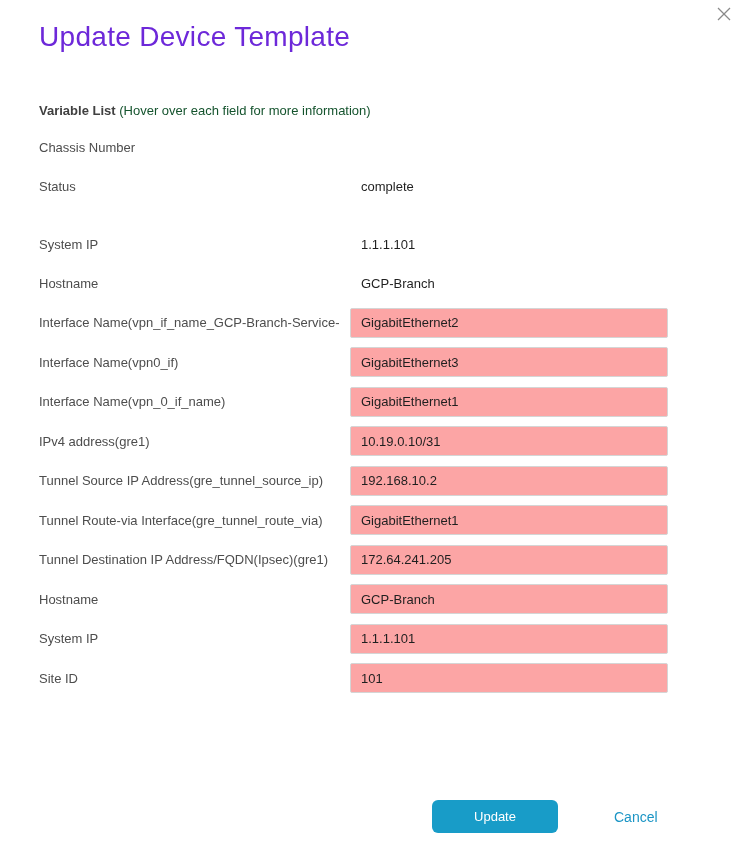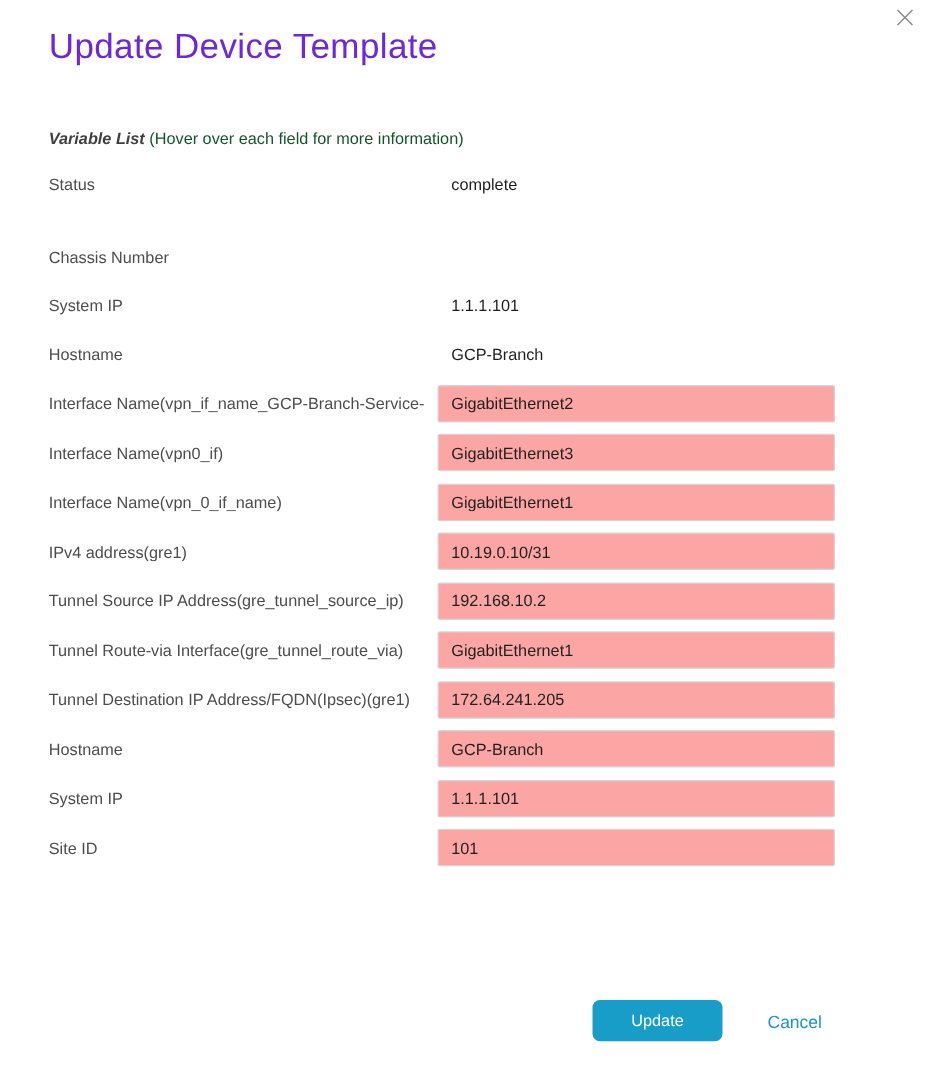--- a/index.html
+++ b/index.html
@@ -25,21 +25,21 @@
     position: absolute; right: 19px; top: 5px;
     width: 18px; height: 18px;
     cursor: pointer;
     display: flex; align-items: center; justify-content: center;
   }
   .section-header {
     position: absolute; left: 39px; top: 102px;
     font-size: 13px; line-height: 18px;
     white-space: nowrap;
   }
-  .section-header .heading { font-weight: bold; color: #404040; font-style: italic; }
+  .section-header .heading { font-weight: bold; color: #404040; }
   .section-header .hint { color: #14532d; font-weight: 400; margin-top: 16px; }
   .rows {
     position: absolute; left: 39px; top: 128px;
     width: 629px;
   }
   .row {
     display: flex; align-items: center;
     height: 39px;
   }
   .row.gap-after { margin-bottom: 19px; }
@@ -69,21 +69,21 @@
   }
   .btn {
     position: absolute; top: 0; height: 33px;
     border: none; border-radius: 6px;
     background: #189cc8; color: #ffffff;
     font-family: "Liberation Sans", sans-serif;
     font-size: 13px;
     cursor: pointer;
   }
   .btn-generate { left: 22px; width: 210px; }
-  .btn-update { left: 432px; width: 104px; margin-left: 42px; }
+  .btn-update { left: 432px; width: 126px; }
   .link-cancel {
     position: absolute; left: 614px; top: 9px;
     font-size: 14px; color: #1b95c5;
     cursor: pointer; white-space: nowrap;
   }
 </style>
 </head>
 <body>
 
 <div class="dialog">
@@ -97,27 +97,27 @@
     </svg>
   </div>
 
   <div class="section-header">
     <span class="heading">Variable List</span>
     <span class="hint">(Hover over each field for more information)</span>
   </div>
 
   <div class="rows">
 
+    <div class="row">
+      <div class="field-label">Chassis Number</div>
+      <div class="field-value"></div>
+    </div>
     <div class="row gap-after">
       <div class="field-label">Status</div>
       <div class="field-value">complete</div>
-    </div>
-    <div class="row">
-      <div class="field-label">Chassis Number</div>
-      <div class="field-value"></div>
     </div>
     <div class="row">
       <div class="field-label">System IP</div>
       <div class="field-value">1.1.1.101</div>
     </div>
     <div class="row">
       <div class="field-label">Hostname</div>
       <div class="field-value">GCP-Branch</div>
     </div>
 

